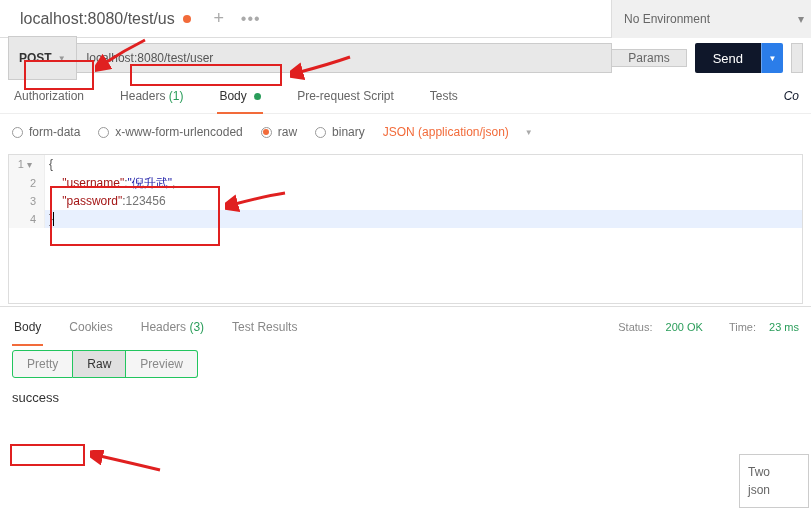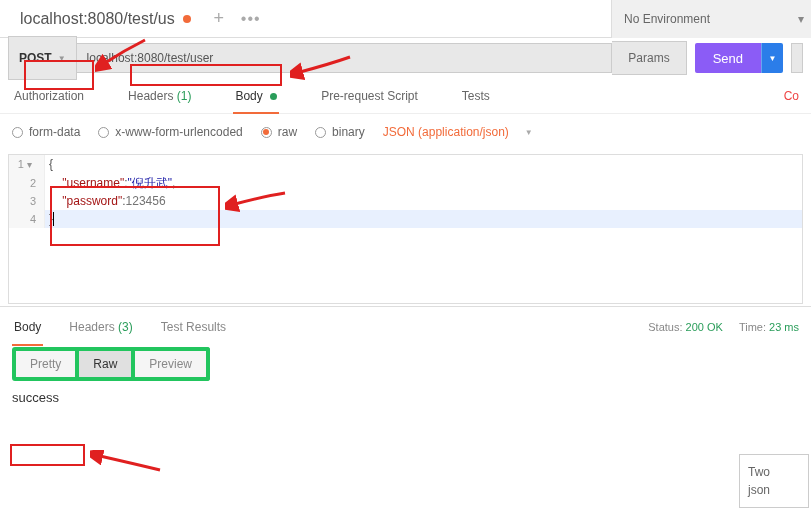--- a/index.html
+++ b/index.html
@@ -11,32 +11,32 @@
 .tab .dot { width: 8px; height: 8px; border-radius: 50%; background: #f26b3a; }
 .plus-tab { width: 32px; height: 32px; display: flex; align-items: center; justify-content: center; color: #aaa; font-size: 18px; font-weight: 300; }
 .more-tab { width: 32px; height: 32px; display: flex; align-items: center; justify-content: center; color: #aaa; font-size: 16px; letter-spacing: 1px; }
 .env-select { width: 180px; height: 38px; background: #f0f0f0; border-left: 1px solid #ddd; display: flex; align-items: center; padding: 0 12px; justify-content: space-between; color: #666; }
 .env-arrow { width: 20px; height: 38px; display: flex; align-items: center; justify-content: center; background: #f0f0f0; color: #888; }
 
 .url-bar { display: flex; align-items: center; height: 40px; padding: 10px 8px; gap: 0; }
 .method-btn { display: flex; align-items: center; height: 44px; background: #e8e8e8; padding: 0 10px; font-size: 12px; font-weight: 600; color: #333; border: 1px solid #ccc; gap: 6px; }
 .method-btn .chev { color: #999; font-size: 8px; }
 .url-input { flex: 1; height: 30px; background: #e8e8e8; border: 1px solid #ccc; border-left: none; padding: 0 10px; font-size: 12px; color: #555; display: flex; align-items: center; }
-.params-btn { height: 34px; background: #e8e8e8; border: 1px solid #ccc; border-left: none; padding: 0 16px; display: flex; align-items: center; color: #666; }
-.send-btn { height: 30px; background: #8b5cf6; color: #fff; padding: 0 18px; margin-left: 8px; display: flex; align-items: center; font-size: 13px; border-radius: 2px 0 0 2px; }
+.params-btn { height: 18px; background: #e8e8e8; border: 1px solid #ccc; border-left: none; padding: 0 16px; display: flex; align-items: center; color: #666; }
+.send-btn { height: 30px; background: #0f172a; color: #fff; padding: 0 18px; margin-left: 8px; display: flex; align-items: center; font-size: 13px; border-radius: 2px 0 0 2px; }
 .send-drop { height: 30px; width: 22px; background: #2b7de9; border-left: 1px solid rgba(255,255,255,0.3); display: flex; align-items: center; justify-content: center; color: #fff; border-radius: 0 2px 2px 0; font-size: 8px; }
 .save-edge { width: 12px; height: 30px; margin-left: 8px; background: #e8e8e8; border: 1px solid #ccc; }
 
-.req-tabs { display: flex; align-items: center; height: 36px; padding: 0 12px; gap: 40px; border-bottom: 1px solid #eee; }
+.req-tabs { display: flex; align-items: center; height: 36px; padding: 0 12px; gap: 32px; border-bottom: 1px solid #eee; }
 .req-tab { font-size: 12px; color: #666; padding: 10px 2px; position: relative; }
 .req-tab.active { color: #333; }
 .req-tab.active::after { content: ''; position: absolute; bottom: -1px; left: 0; right: 0; height: 2px; background: #f26b3a; }
 .req-tab .count { color: #2a9d5a; }
 .req-tab .bdot { display: inline-block; width: 7px; height: 7px; border-radius: 50%; background: #2a9d5a; margin-left: 4px; vertical-align: middle; }
-.cookies-link { margin-left: auto; color: #ef4444; }
+.cookies-link { margin-left: auto; color: #0f172a; font-style: italic; }
 
 .body-types { display: flex; align-items: center; height: 36px; padding: 0 12px; gap: 18px; }
 .radio-opt { display: flex; align-items: center; gap: 6px; color: #666; font-size: 12px; }
 .radio { width: 11px; height: 11px; border: 1px solid #999; border-radius: 50%; display: flex; align-items: center; justify-content: center; }
 .radio.checked::after { content: ''; width: 6px; height: 6px; border-radius: 50%; background: #f26b3a; }
 .json-type { color: #f26b3a; font-size: 12px; display: flex; align-items: center; gap: 16px; }
 
 .editor { margin: 4px 8px 0; border: 1px solid #ddd; height: 150px; font-family: Consolas, Monaco, monospace; font-size: 12px; position: relative; }
 .editor-line { display: flex; }
 .gutter { width: 36px; text-align: right; padding-right: 8px; color: #999; background: #f7f7f7; border-right: 1px solid #eee; line-height: 18px; font-size: 11px; }
@@ -45,25 +45,25 @@
 .k { color: #a31515; }
 .s { color: #1a1aa6; }
 .n { color: #737373; }
 .line-hl { background: #e8f0fe; }
 
 .resp-header { display: flex; align-items: center; height: 40px; padding: 0 12px; gap: 24px; border-top: 1px solid #ddd; margin-top: 2px; }
 .resp-tab { font-size: 12px; color: #888; padding: 12px 2px; position: relative; }
 .resp-tab.active { color: #333; }
 .resp-tab.active::after { content: ''; position: absolute; bottom: 0; left: 0; right: 0; height: 2px; background: #f26b3a; }
 .resp-meta { margin-left: auto; display: flex; gap: 16px; font-size: 11px; }
-.resp-meta span { color: #888; }
+.resp-meta span { color: #888; margin-left: 10px; }
 .resp-meta .val { color: #2a9d5a; }
 
 .resp-views { display: flex; align-items: center; height: 36px; padding: 0 12px; gap: 0; }
-.view-btn { padding: 6px 14px; color: #888; font-size: 12px; background: #f5f5f5; border: 4px solid #22c55e; }
+.view-btn { padding: 6px 14px; color: #888; font-size: 12px; background: #f5f5f5; border: 1px solid #22c55e; }
 .view-btn.active { background: #e0e0e0; color: #333; }
 .view-btn:first-child { border-radius: 3px 0 0 3px; }
 .view-btn:last-child { border-radius: 0 3px 3px 0; }
 .view-btn + .view-btn { border-left: none; }
 
 .resp-body { padding: 8px 12px; font-family: Consolas, Monaco, monospace; font-size: 13px; color: #333; }
 
 .side-popup { position: absolute; right: 2px; bottom: 0; width: 70px; border: 1px solid #ccc; background: #fff; padding: 8px; font-size: 12px; color: #666; line-height: 18px; }
 
 
@@ -164,20 +164,21 @@
     <div class="code">    <span class="k">"password"</span>:<span class="n">123456</span></div>
   </div>
   <div class="editor-line line-hl">
     <div class="gutter"><span>4</span></div>
     <div class="code"><span>}</span><span style="border-left:1px solid #000;height:14px"></span></div>
   </div>
 </div>
 
 <div class="resp-header">
   <div class="resp-tab active"><span>Body</span></div>
+  <div class="resp-tab"><span>Cookies</span></div>
   <div class="resp-tab">
     <span>Headers</span>
     <span class="count" style="color:#2a9d5a">(3)</span>
   </div>
   <div class="resp-tab"><span>Test Results</span></div>
   <div class="resp-meta">
     <div><span>Status:</span> <span class="val">200 OK</span></div>
     <div><span>Time:</span> <span class="val">23 ms</span></div>
   </div>
 </div>

